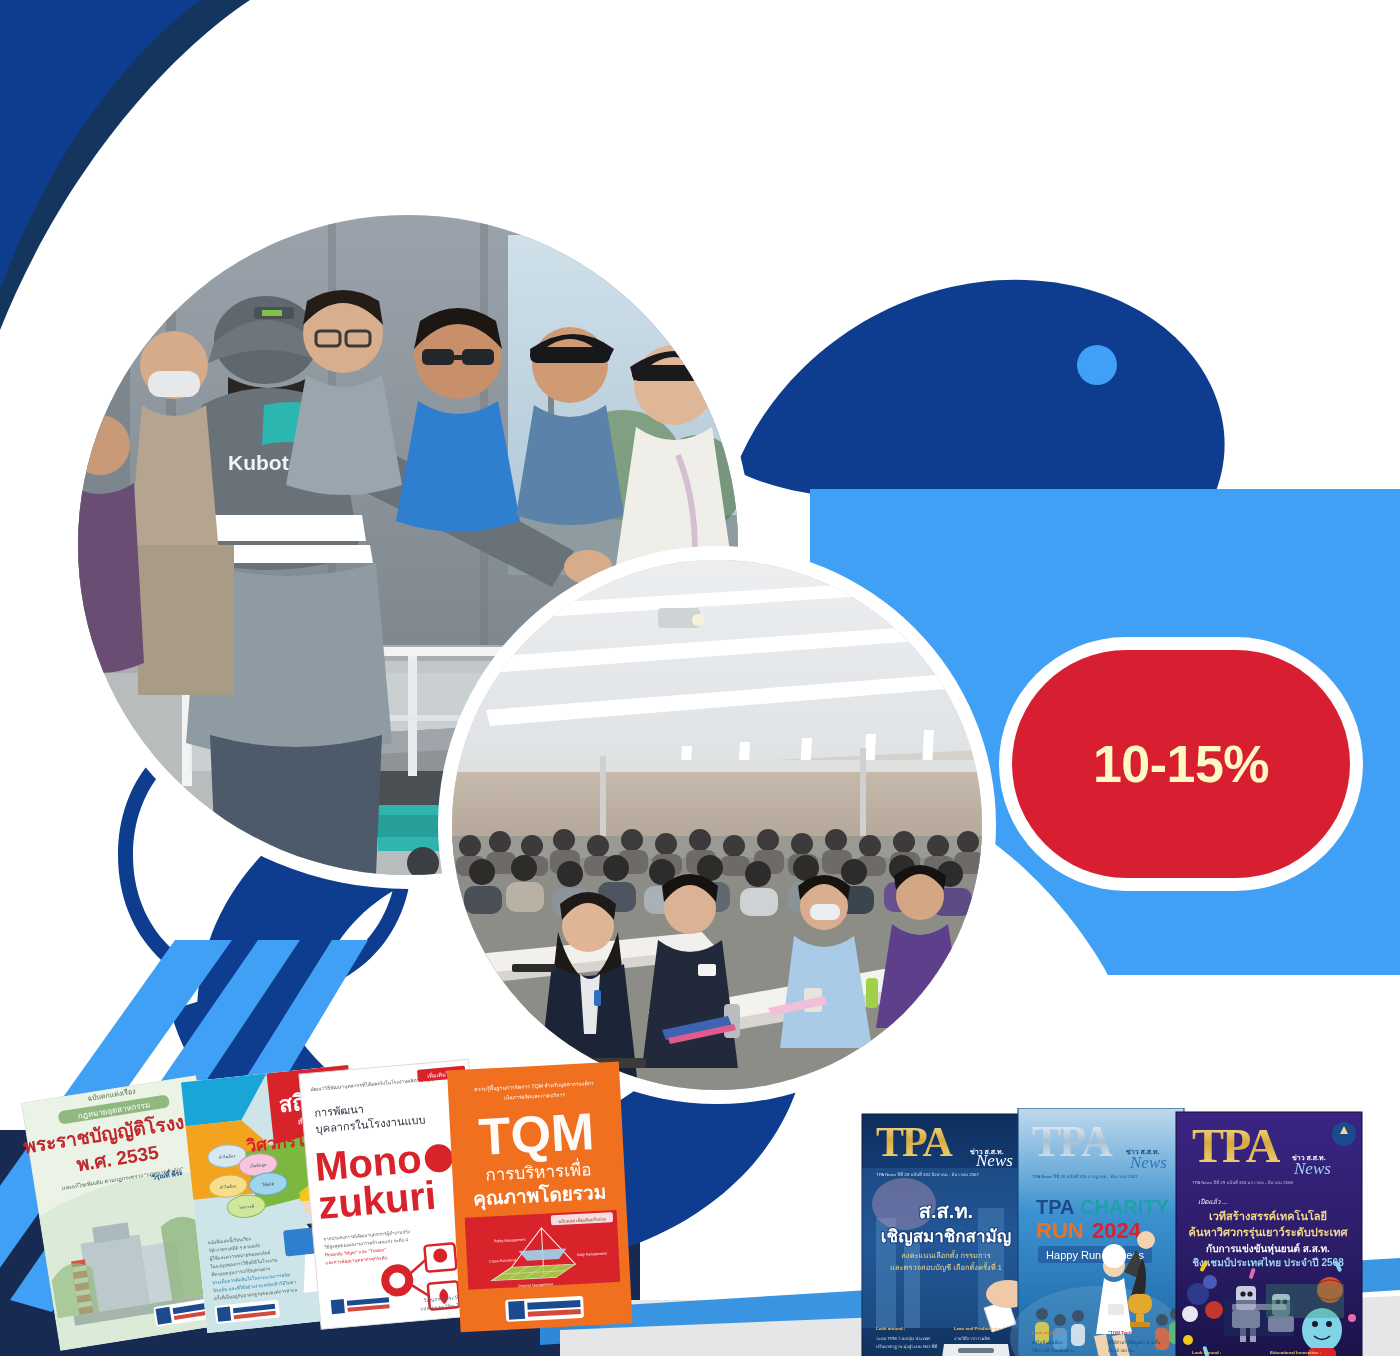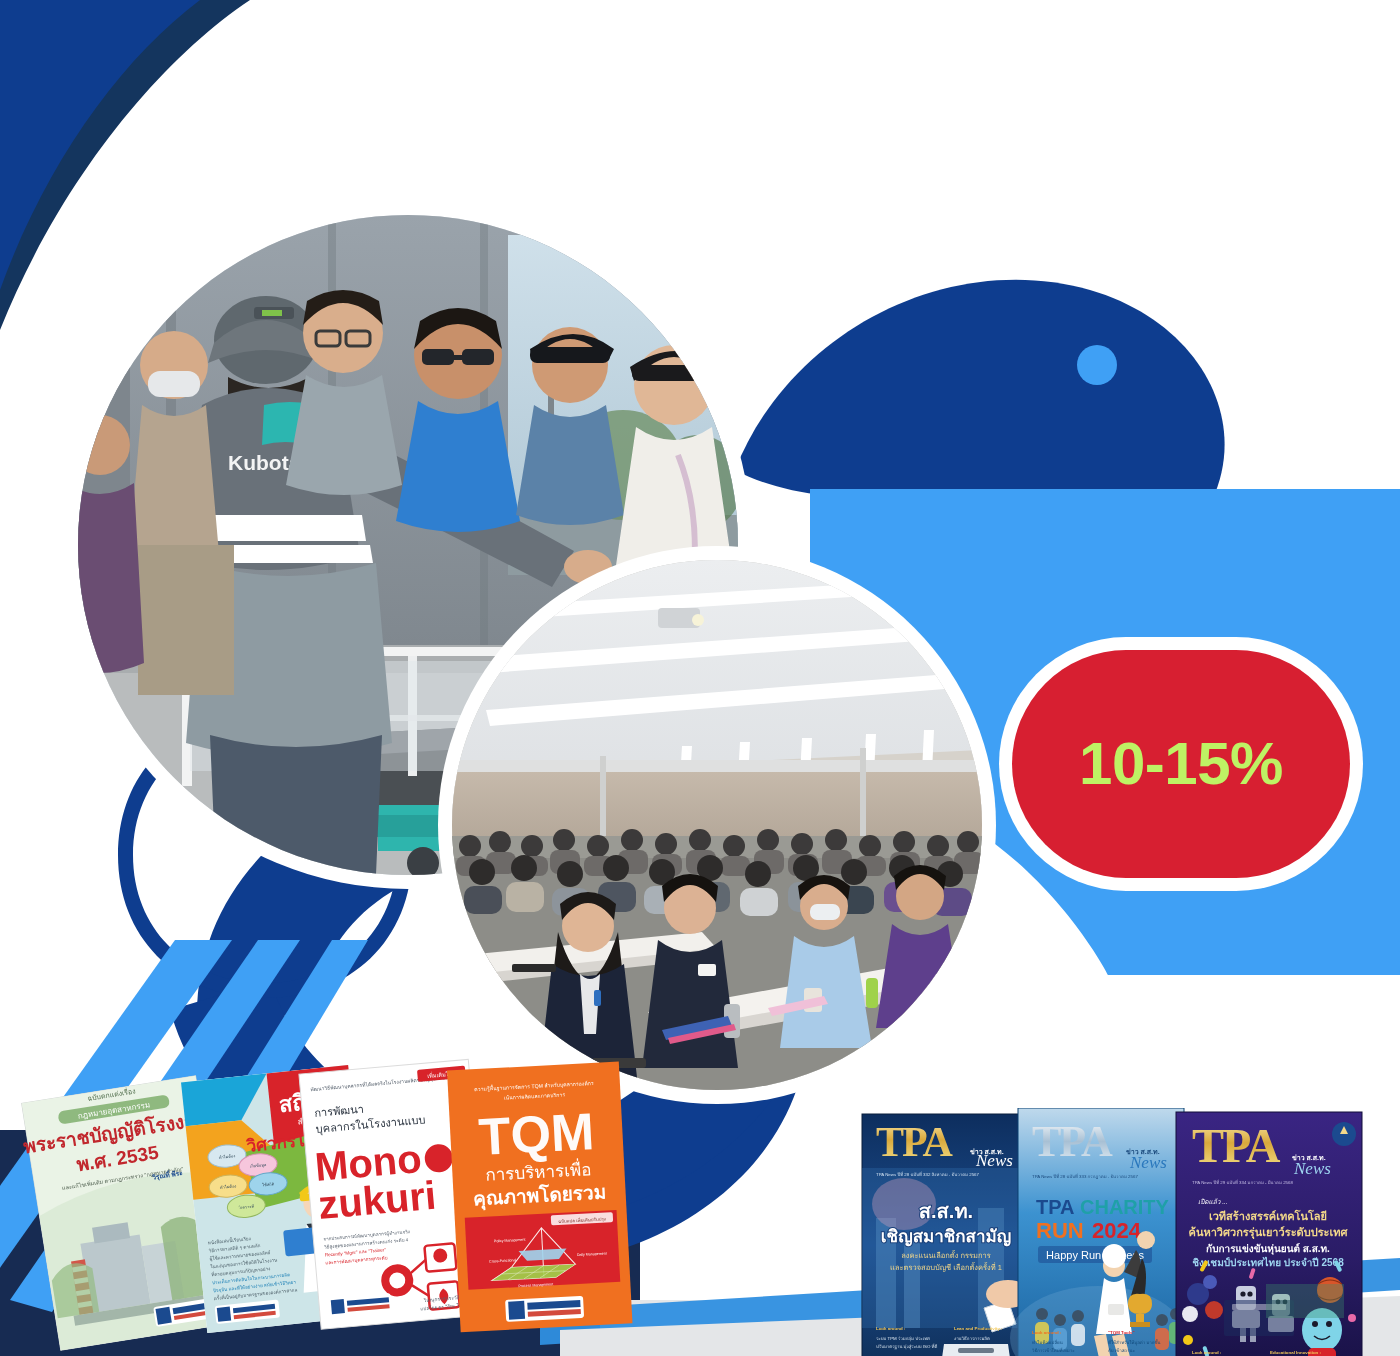--- a/index.html
+++ b/index.html
@@ -28,21 +28,21 @@
   
   #discount-badge {
     position:absolute; left:1012px; top:650px;
     width:338px; height:228px;
     background:#d71f31; border-radius:118px;
     display:flex; flex-direction:column;
     align-items:center; justify-content:center;
     box-shadow:0 0 0 13px #ffffff;
   }
   #discount-badge .line {
-    color:#bef264; font-weight:bold; font-size:60px;
+    color:#fef9c3; font-weight:bold; font-size:52px;
     letter-spacing:-0.5px; line-height:1.24; text-align:right;
   }
 
   
   .art-group { position:absolute; }
   #books-group { left:18px; top:1052px; width:620px; height:300px; }
   #mags-group  { left:858px; top:1108px; width:520px; height:306px; }
   .art-group svg { display:block; }
 </style>
 </head>

